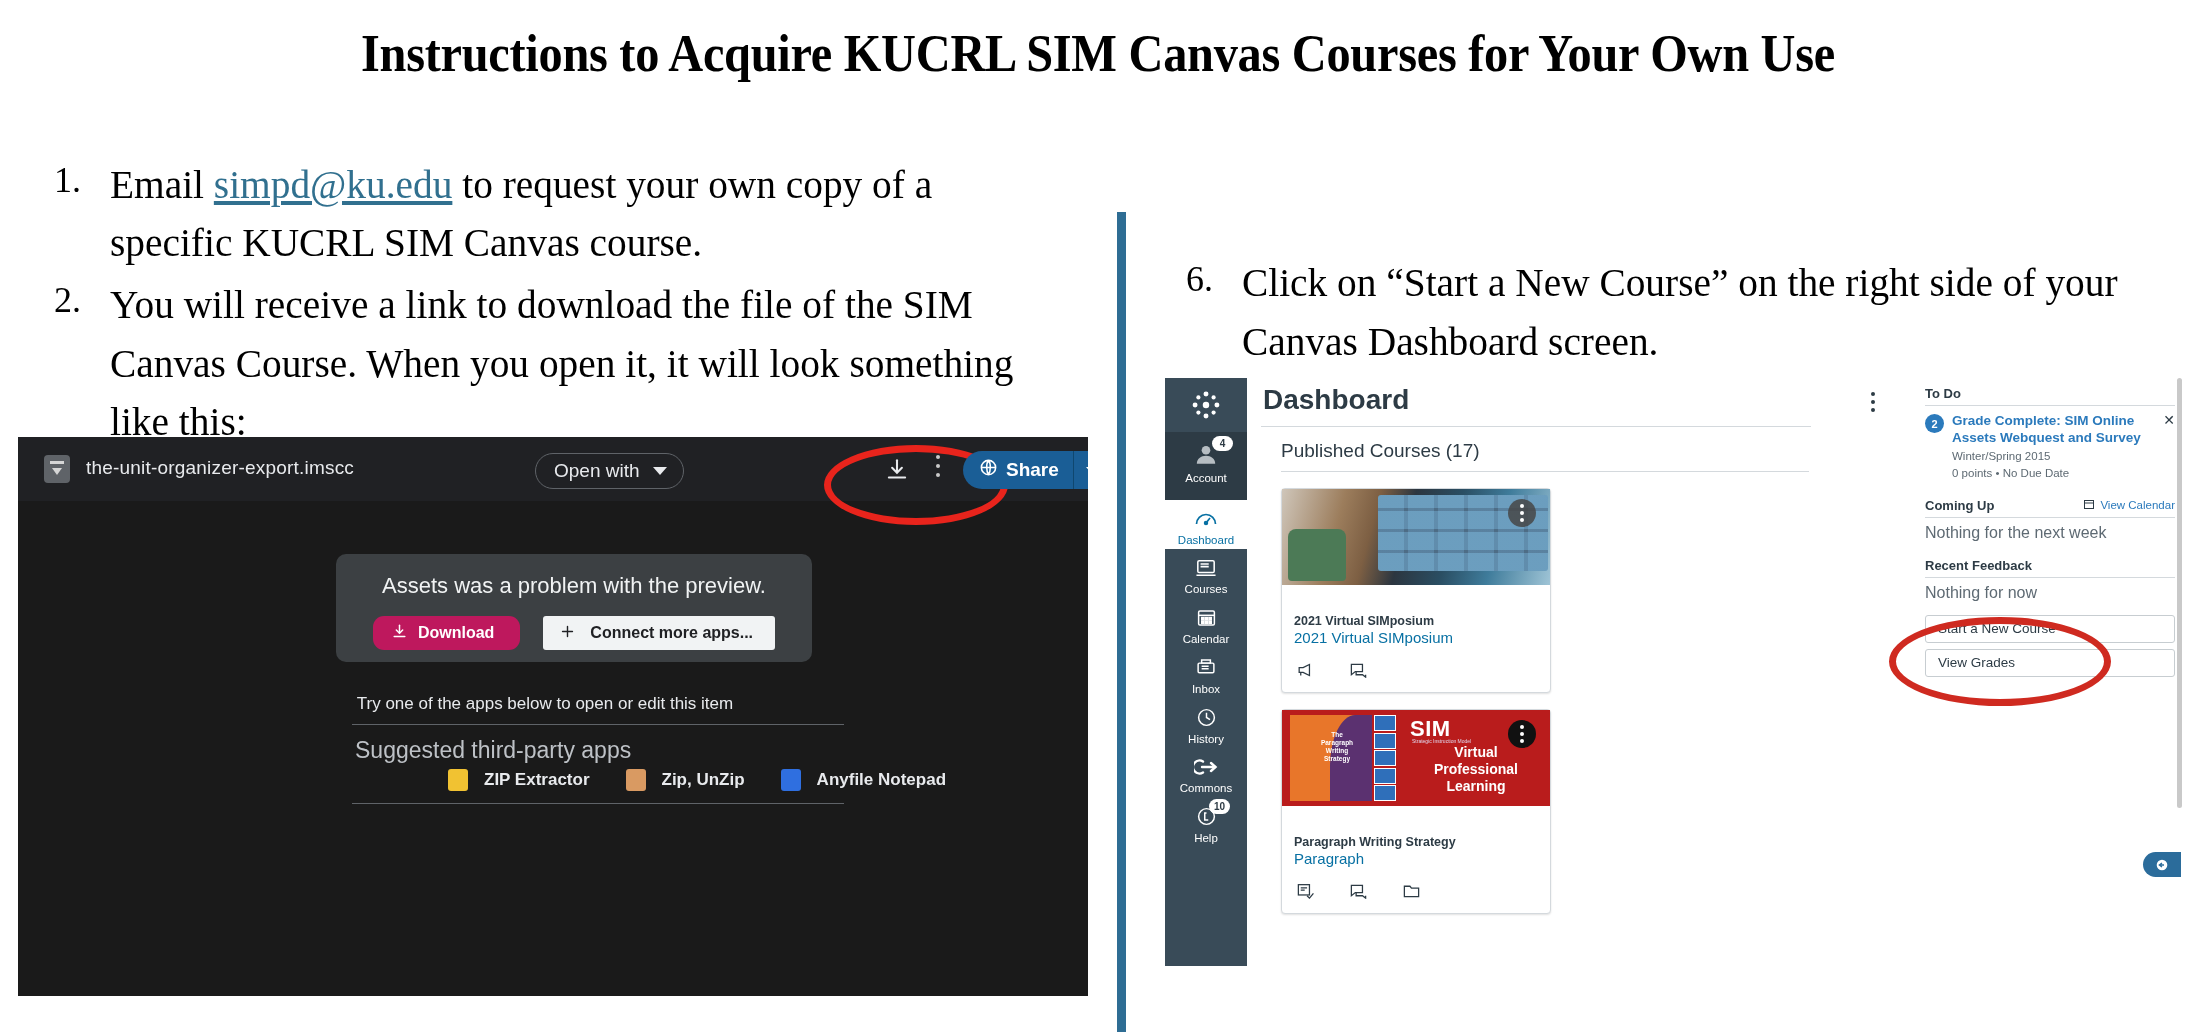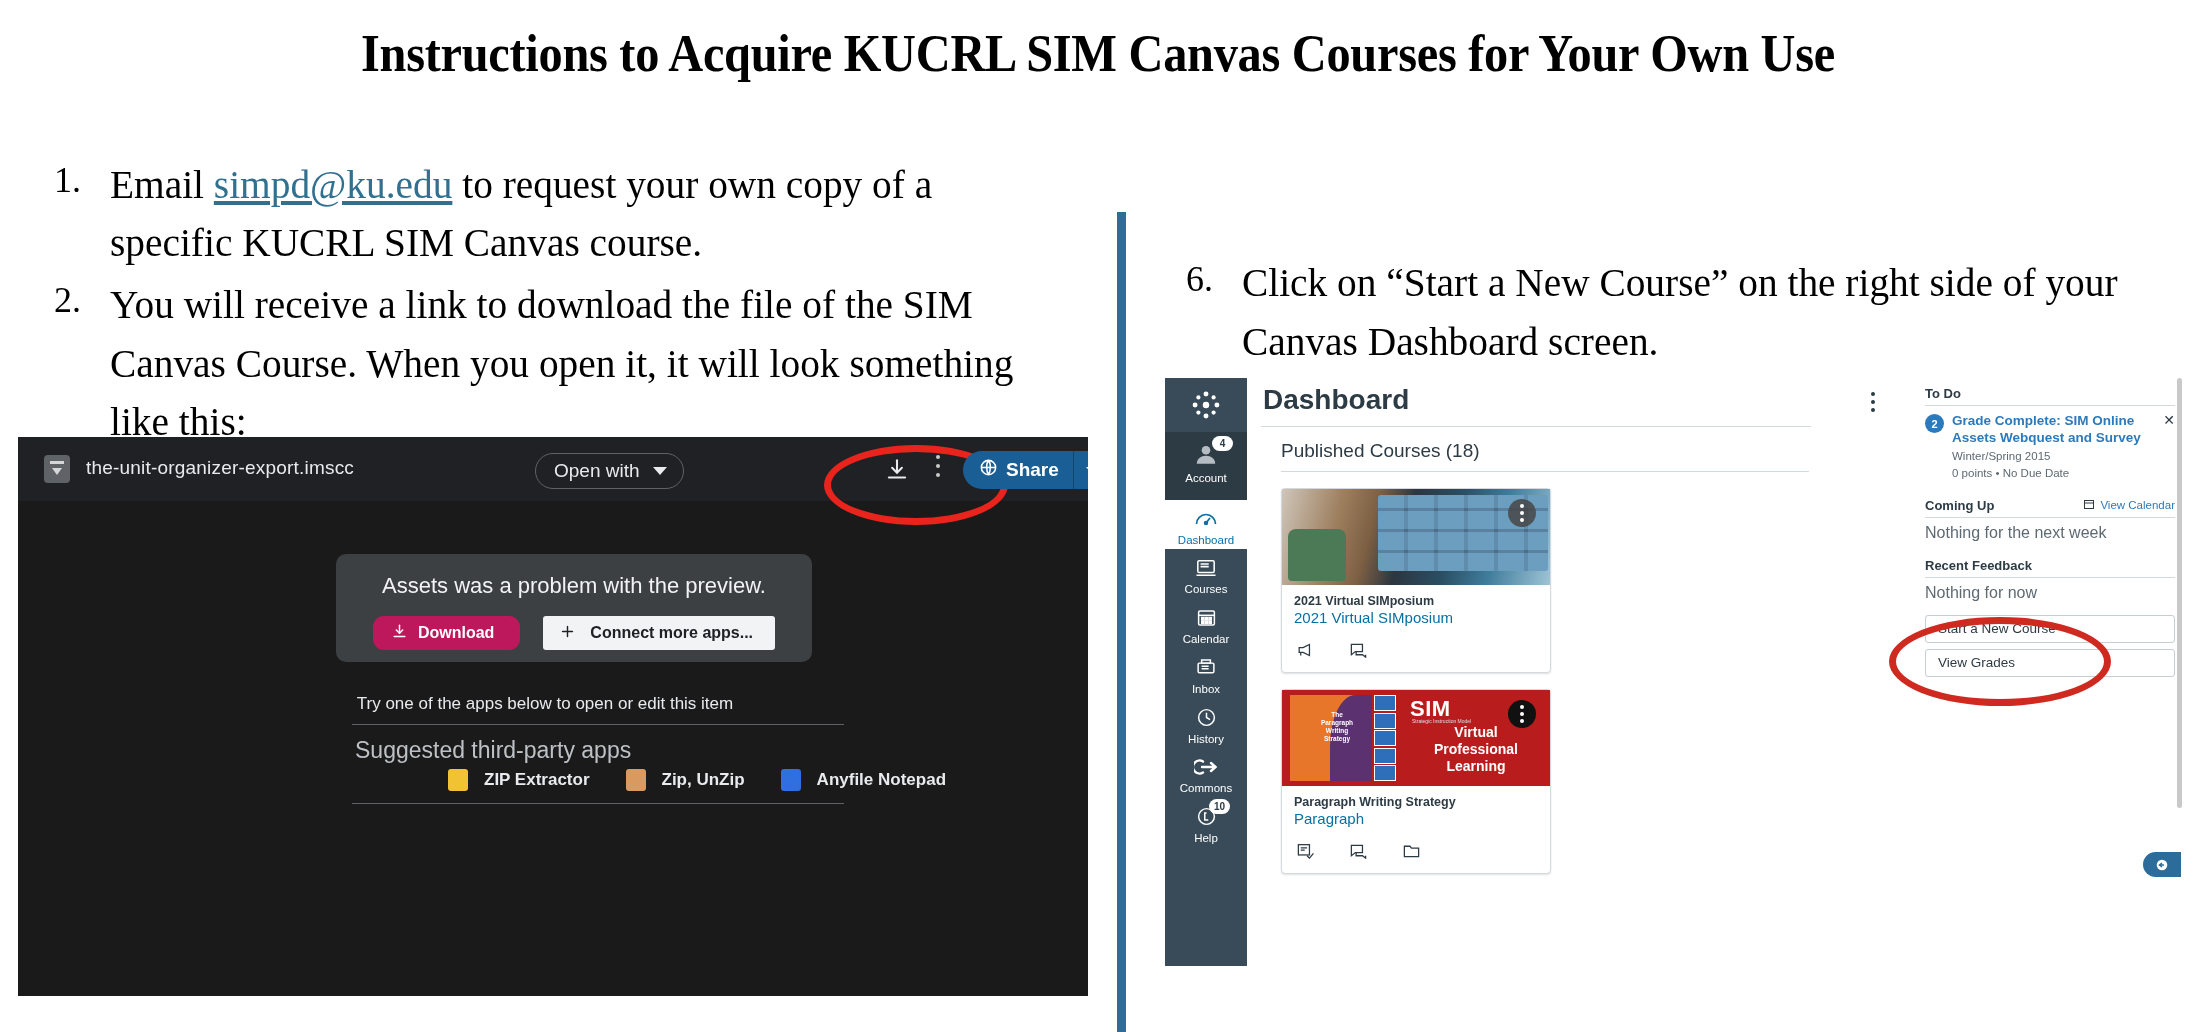--- a/index.html
+++ b/index.html
@@ -144,21 +144,21 @@
   .pub-rule{height:1px;background:#d4d9dd;width:528px;margin-left:24px;}
 
   .card{
     position:relative;width:268px;margin:16px 0 0 24px;background:#fff;
     border:1px solid #d4d9dd;border-radius:4px;box-shadow:0 1px 2px rgba(0,0,0,.12);
   }
   .card-img{height:96px;position:relative;overflow:hidden;}
   .card-kebab{position:absolute;right:14px;top:10px;width:28px;height:28px;border-radius:50%;
     background:rgba(70,70,70,.85);display:flex;flex-direction:column;align-items:center;justify-content:center;gap:3px;}
   .card-kebab i{width:4px;height:4px;border-radius:50%;background:#fff;display:block;}
-  .card-body{padding:9px 12px 4px 12px;}
+  .card-body{padding:9px 12px 4px 12px;margin-top:20px;}
   .card-term{font-size:12.5px;color:#2D3B45;font-weight:bold;}
   .card-name{font-size:15px;color:#0770A3;margin-top:1px;}
   .card-icons{display:flex;gap:34px;padding:12px 12px 10px 14px;color:#2D3B45;}
 
   .cv-right{position:absolute;left:760px;top:8px;width:250px;}
   .rs-head{font-size:13px;font-weight:bold;color:#2D3B45;margin-bottom:4px;}
   .rs-rule{height:1px;background:#d4d9dd;margin-bottom:6px;}
   .todo-item{display:flex;gap:8px;position:relative;}
   .todo-badge{
     width:19px;height:19px;border-radius:50%;background:#2B7ABC;color:#fff;font-size:11px;
@@ -412,21 +412,21 @@
     <div class="cv-main">
       <div style="position:relative;">
         <div class="dash-title">Dashboard</div>
         <div class="dash-kebab">
             <i></i>
             <i></i>
             <i></i>
           </div>
       </div>
       <div class="dash-rule"></div>
-      <div class="pub-label">Published Courses (18)</div>
+      <div class="pub-label">Published Courses (17)</div>
       <div class="pub-rule"></div>
 
       <div class="card">
         <div class="card-img" style="background:linear-gradient(105deg,#cfc6ba 0%,#9c7d5c 22%,#7d5f43 34%,#2c3640 46%,#2a4e63 62%,#3f7c9b 78%,#9fc4d6 100%);">
           <div style="position:absolute;left:6px;bottom:4px;width:58px;height:52px;border-radius:8px 8px 4px 4px;background:#4c7a56;"></div>
           <div style="position:absolute;left:96px;top:6px;width:170px;height:76px;background:#1d2b38;border-radius:3px;
                       background-image:repeating-linear-gradient(90deg,#2d4a63 0 26px,#1d2b38 26px 30px),repeating-linear-gradient(0deg,#355a78 0 18px,#1d2b38 18px 21px);
                       background-blend-mode:screen;"></div>
           <div class="card-kebab">
               <i></i>

